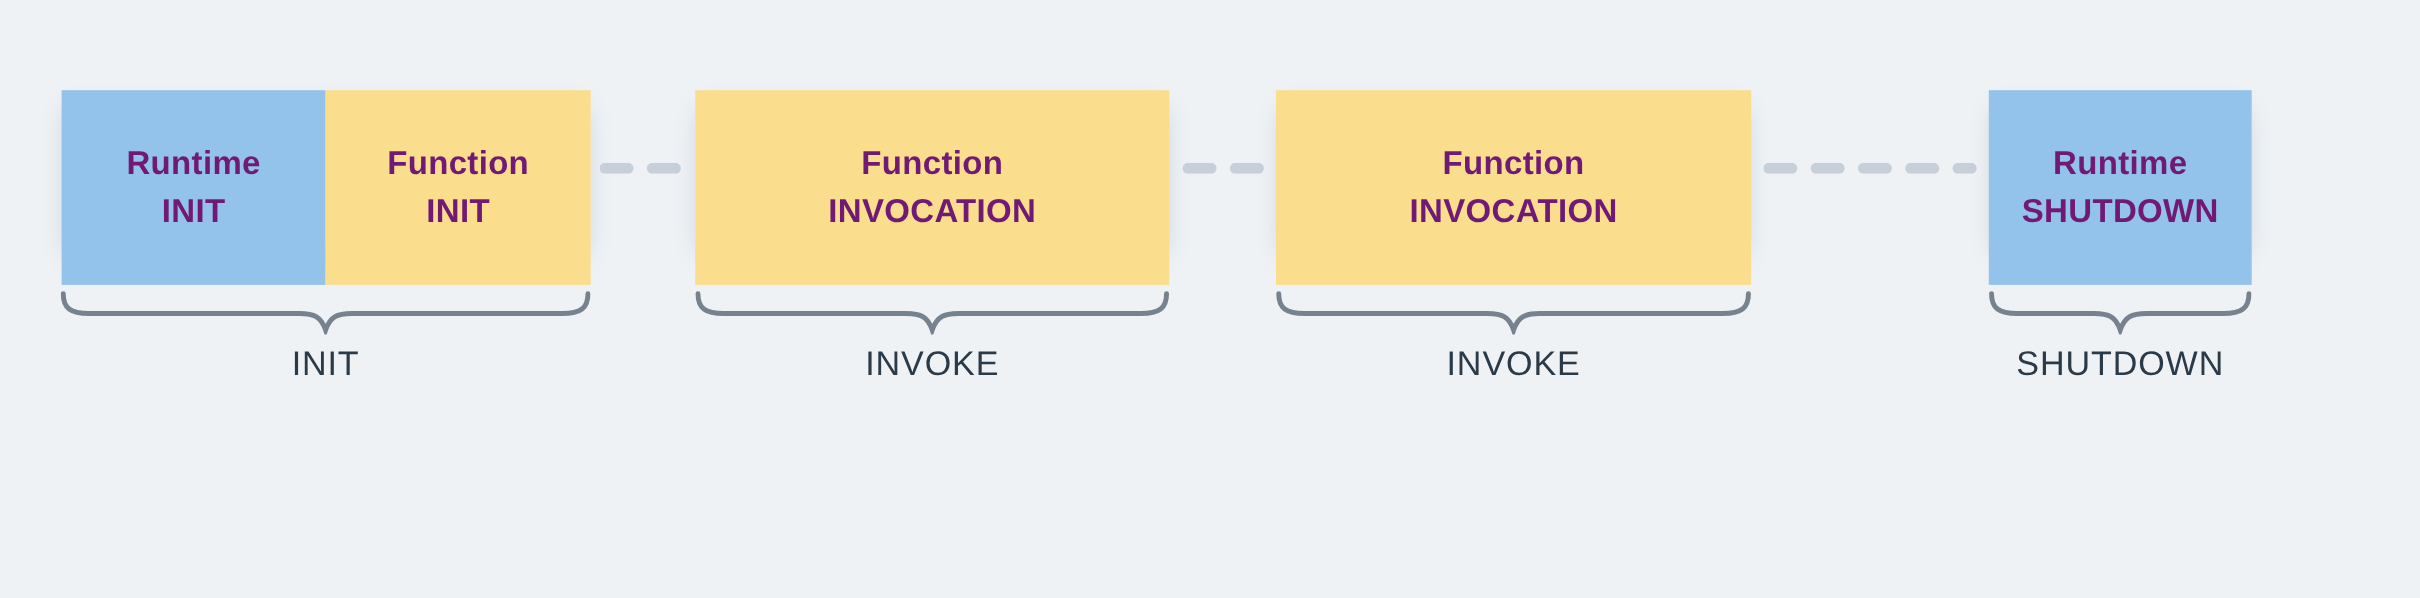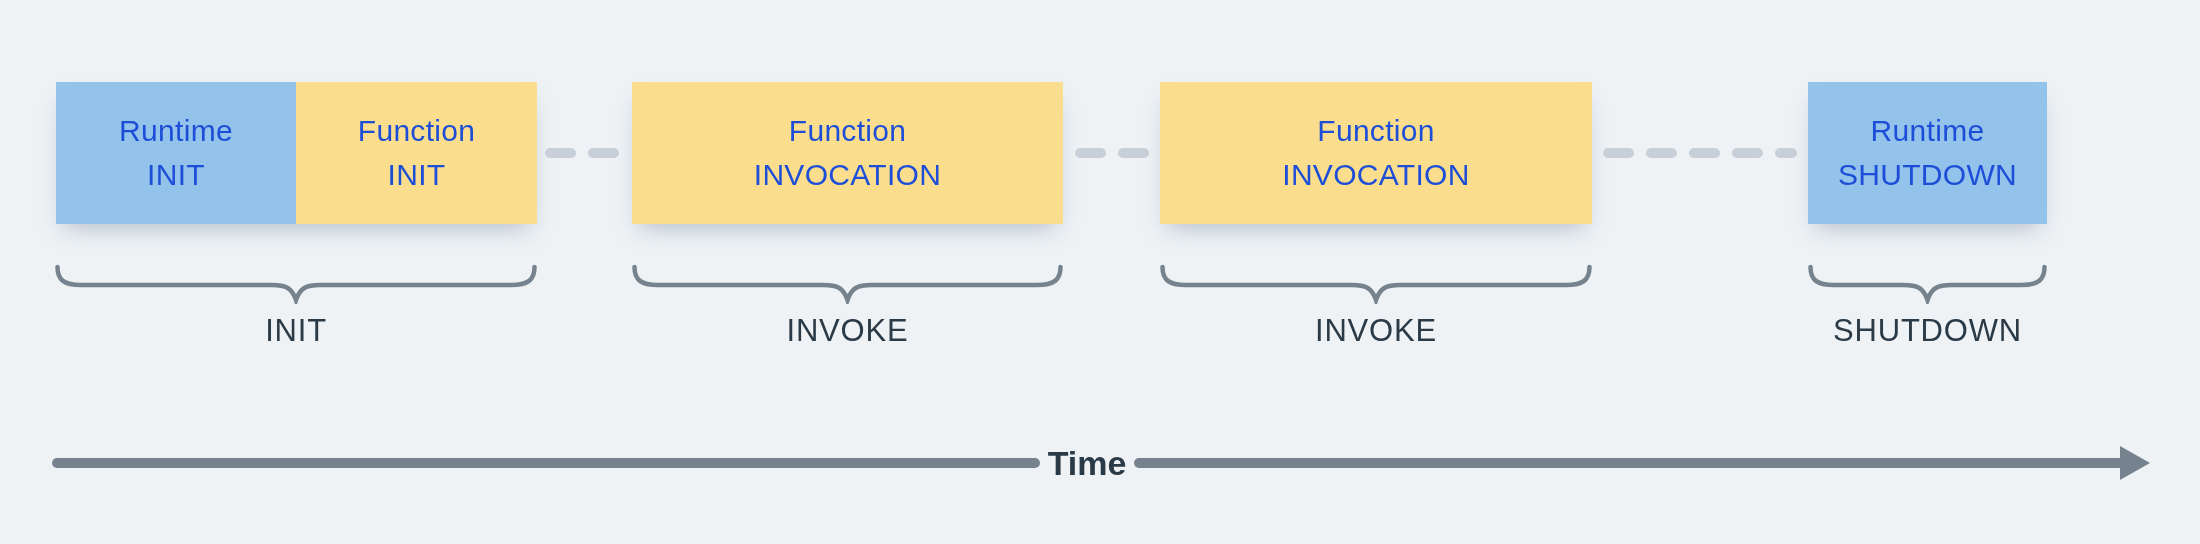--- a/index.html
+++ b/index.html
@@ -21,24 +21,24 @@
     top: 82px;
     height: 142px;
     display: flex;
     box-shadow: 0 12px 22px -8px rgba(110, 130, 150, 0.45);
   }
   .box {
     display: flex;
     flex-direction: column;
     align-items: center;
     justify-content: center;
-    height: 142px;
-    color: #1d4ed8;
+    height: 177px;
+    color: #701a75;
     font-size: 30px;
-    font-weight: 400;
+    font-weight: 700;
     line-height: 44px;
     text-align: center;
     letter-spacing: 0.3px;
   }
   .box.runtime  { background: #93c2ea; }
   .box.function { background: #fade8d; }
 
   .group-init     { left: 56px;   width: 481px; }
   .group-invoke1  { left: 632px;  width: 431px; }
   .group-invoke2  { left: 1160px; width: 432px; }
@@ -182,21 +182,14 @@
   </svg>
   <svg class="brace brace-shutdown" viewBox="0 0 239 40">
     <path d="M 2.5 3 C 2.5 16, 9 21, 26 21 L 95.5 21 C 109.5 21, 115.5 24, 119.5 36 C 123.5 24, 129.5 21, 143.5 21 L 213 21 C 230 21, 236.5 16, 236.5 3" fill="none" stroke="#76838f" stroke-width="4.5" stroke-linecap="round"></path>
   </svg>
 
   <div class="phase-label label-init">INIT</div>
   <div class="phase-label label-invoke1">INVOKE</div>
   <div class="phase-label label-invoke2">INVOKE</div>
   <div class="phase-label label-shutdown">SHUTDOWN</div>
 
-  <div class="timeline">
-    <div class="tl-line left"></div>
-    <div class="tl-label">Time</div>
-    <div class="tl-line right">
-      <div class="tl-arrowhead"></div>
-    </div>
-  </div>
 
 </div>
 
 </body></html>

